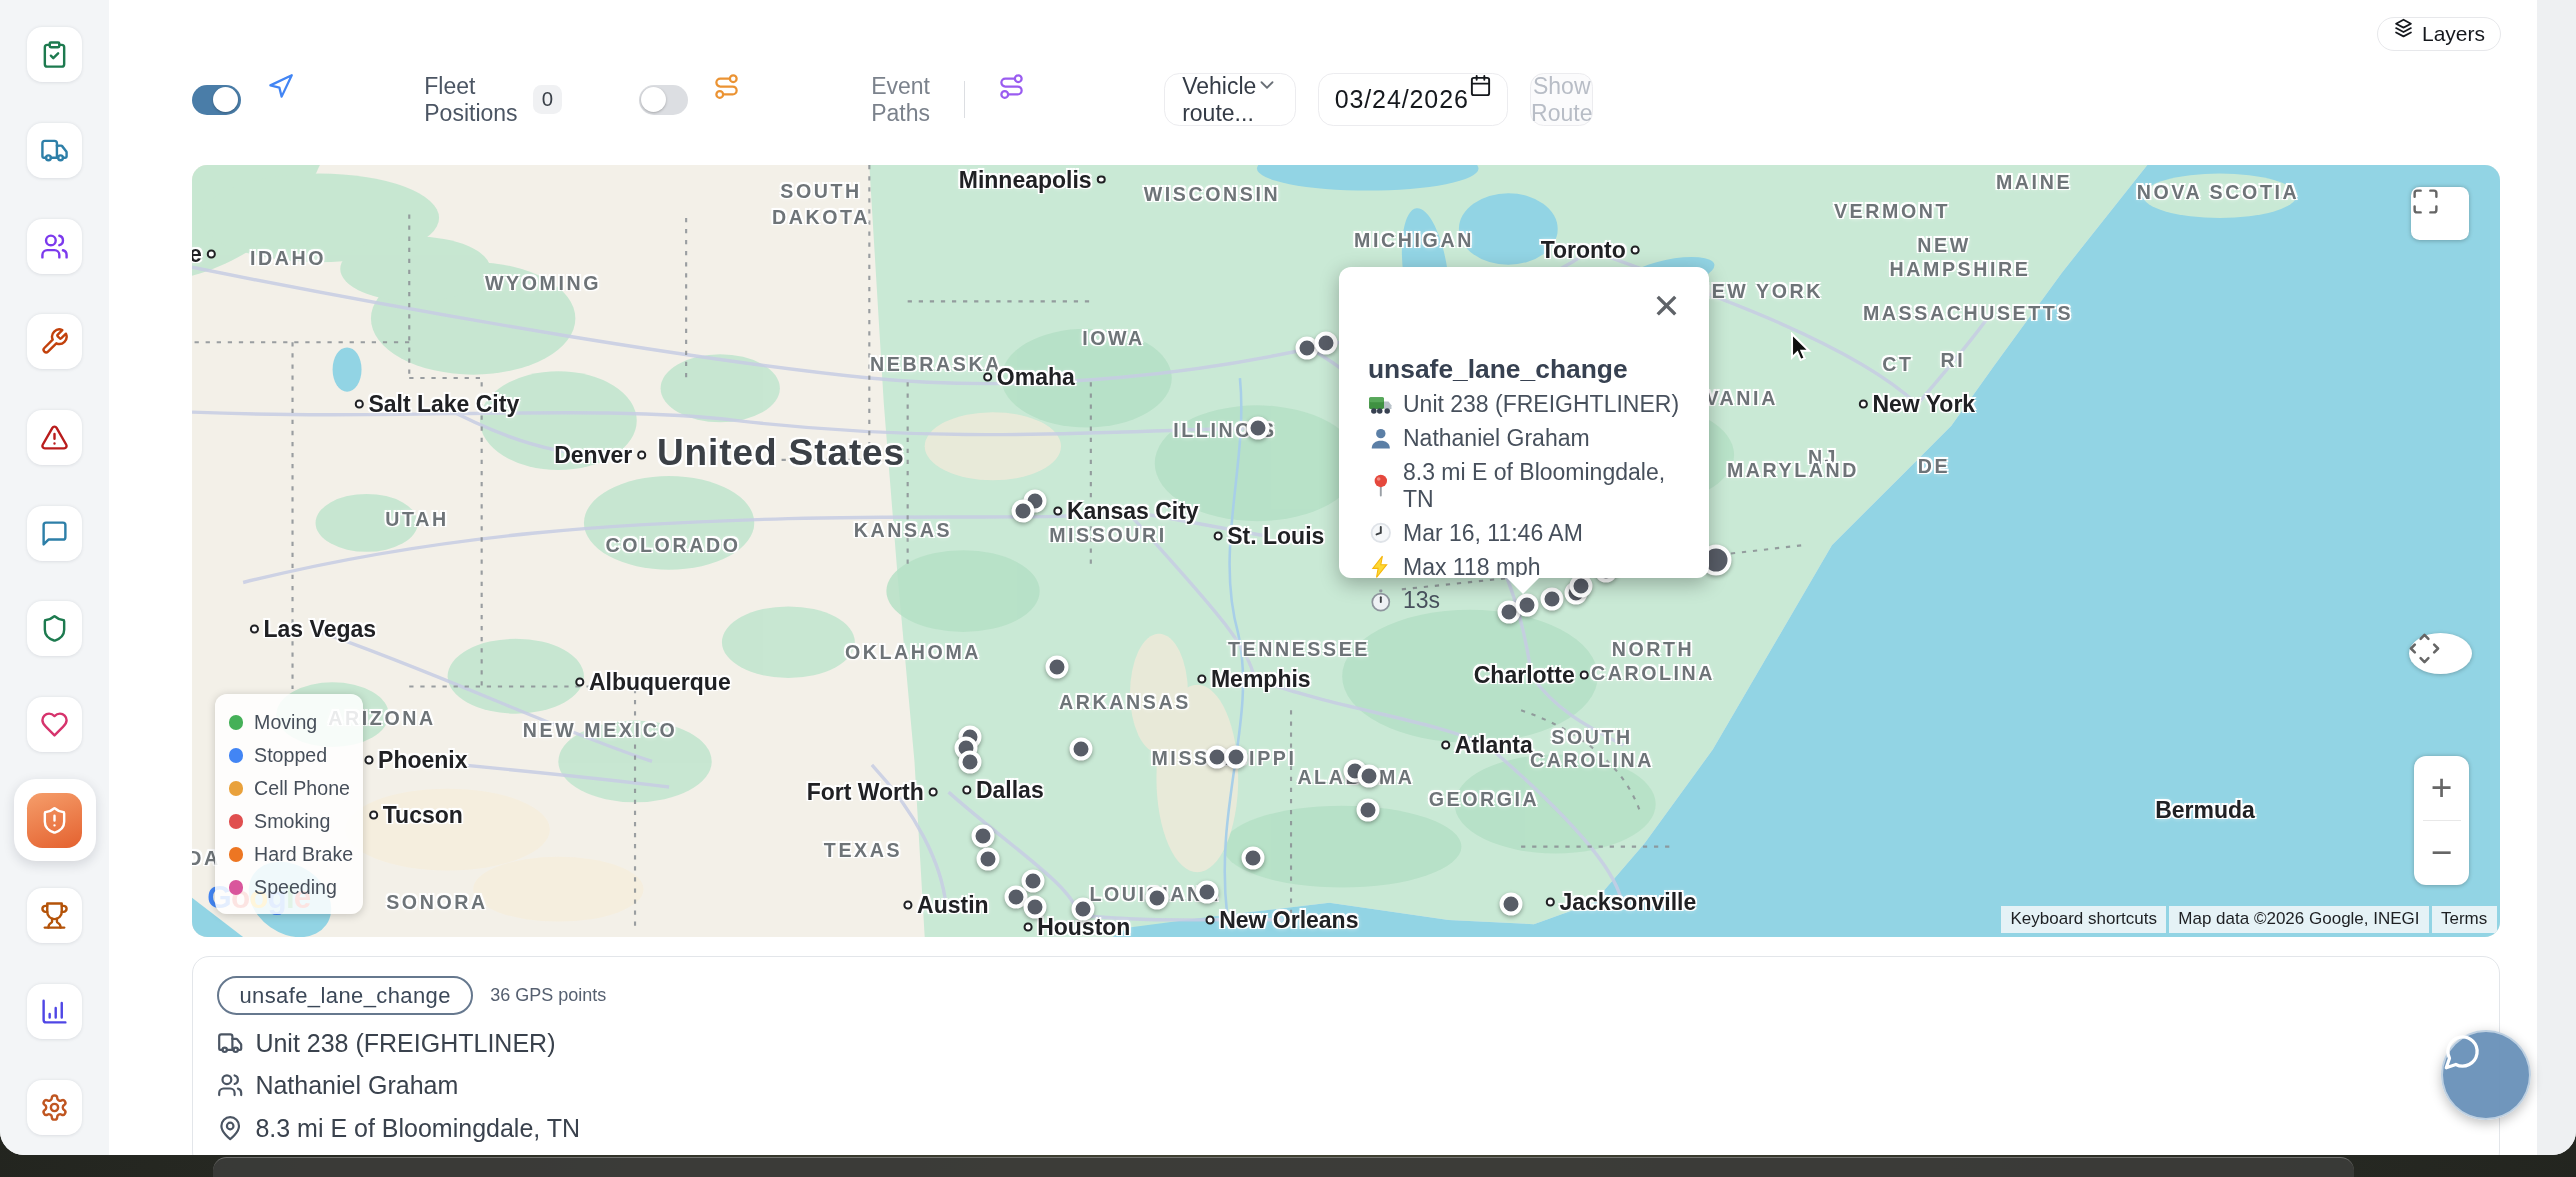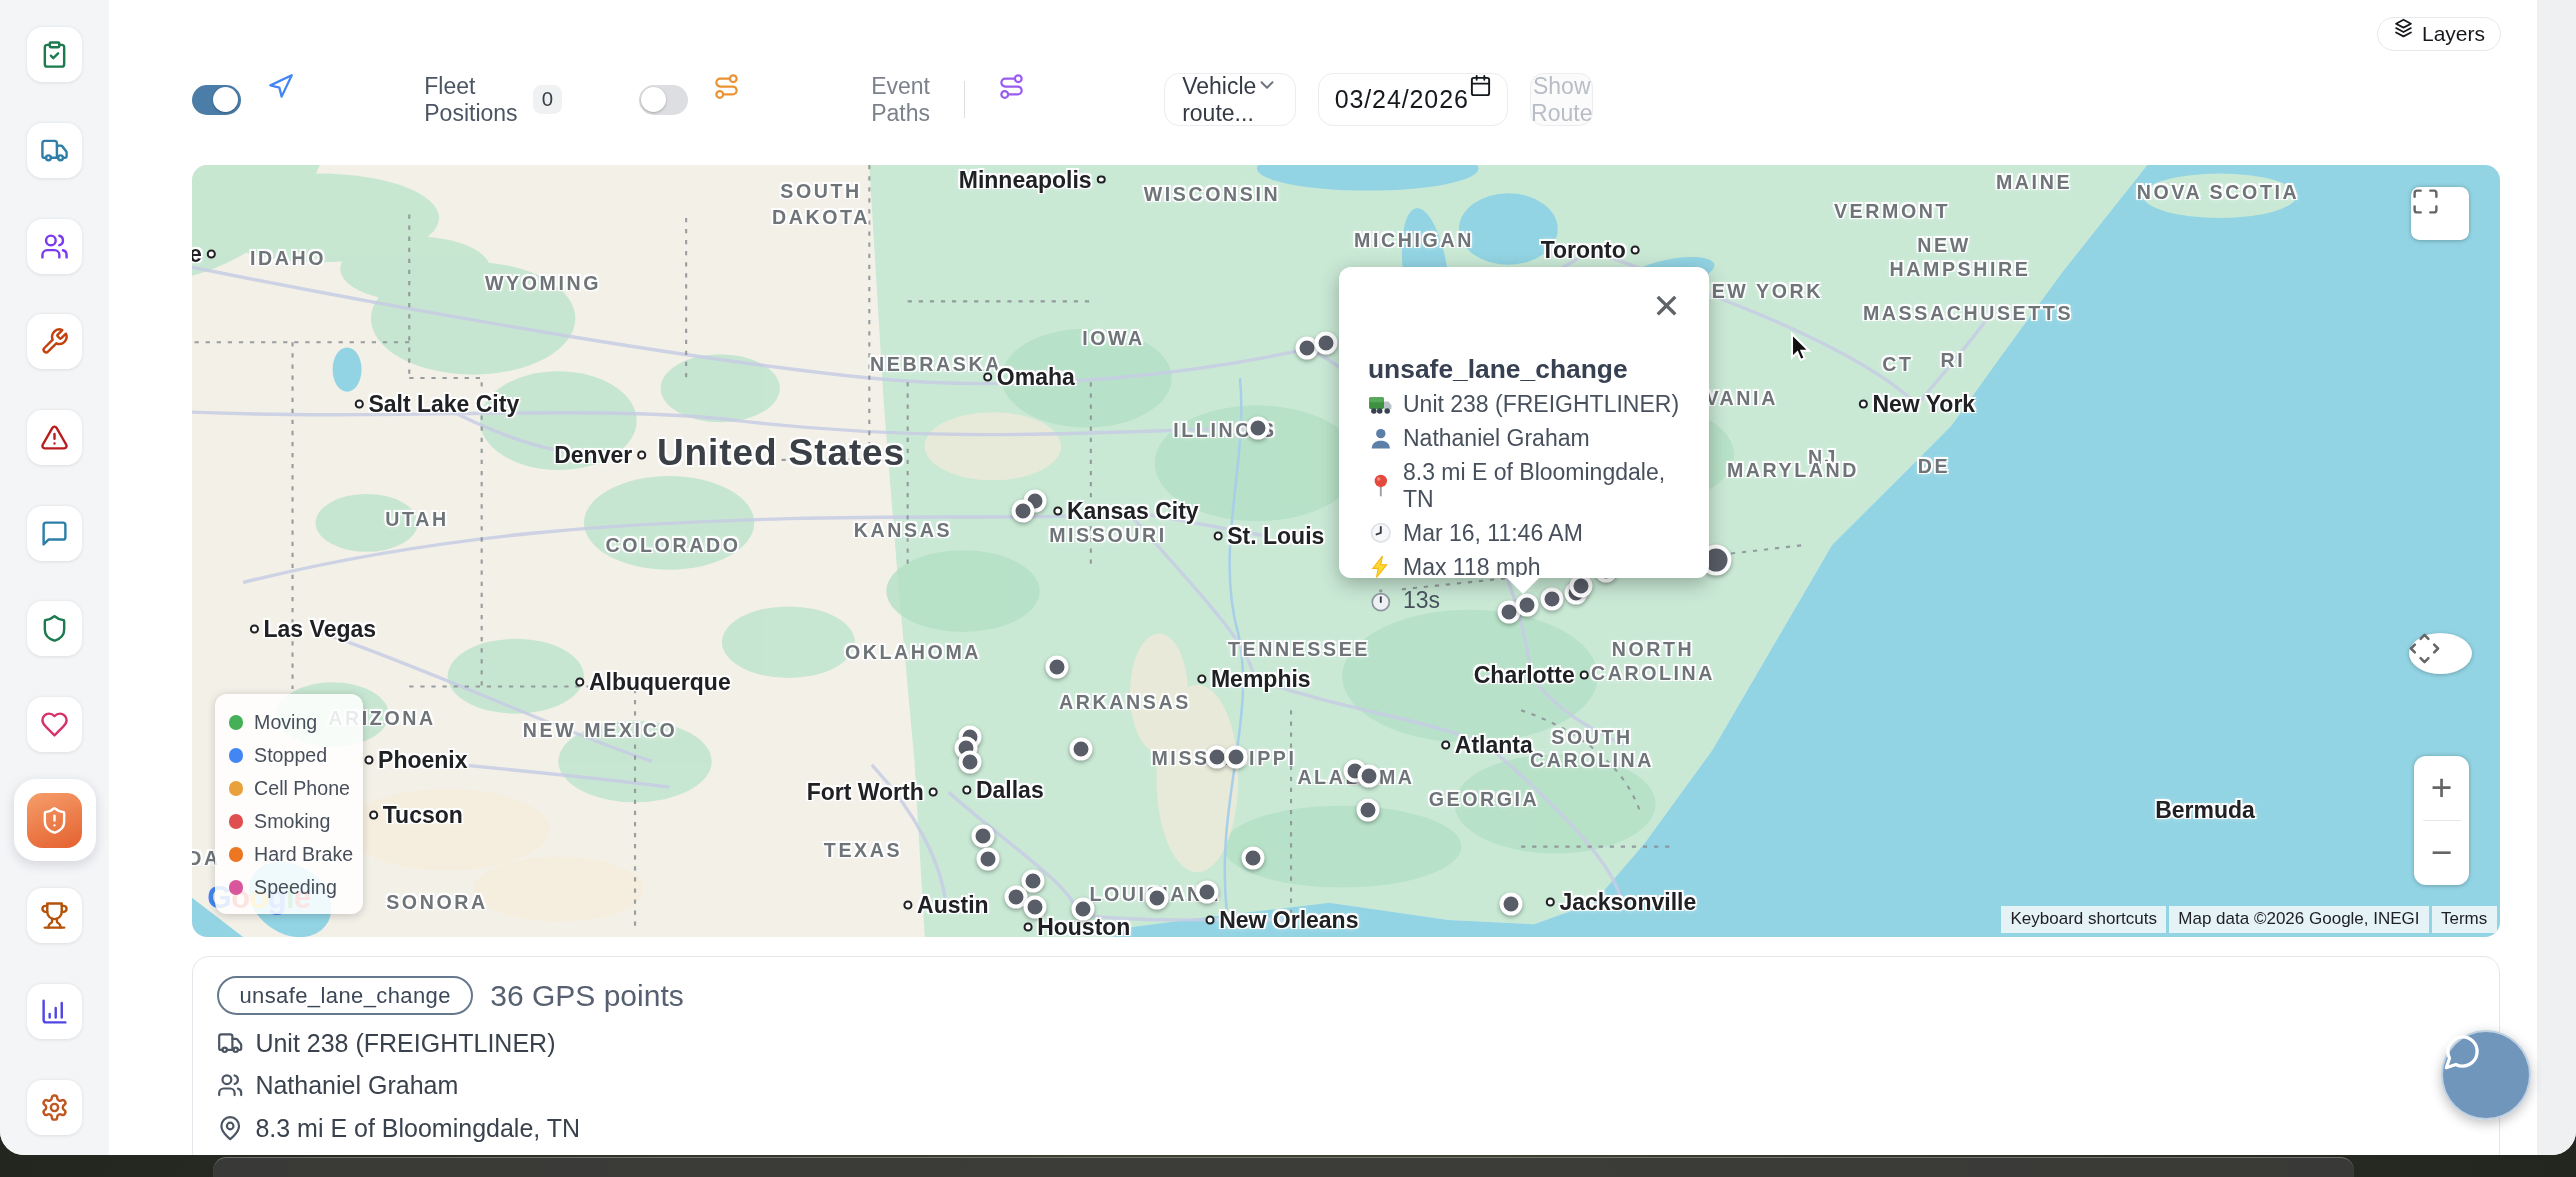--- a/index.html
+++ b/index.html
@@ -105,21 +105,21 @@
   .popup-row svg { width:25.6px; height:25.6px; flex:none; }
   .popup-row span { font-size:23px; color:#47505c; }
   
   #cursor { position:absolute; left:1785px; top:332px; z-index:50; }
   
   #bottom-panel { position:absolute; left:83px; top:956px; width:2308px; height:213px;
     border:1.7px solid #e3e6ea; border-radius:17px; background:#fff; padding:19px 0 0 24px; }
   #panel-head { display:flex; align-items:center; gap:17px; }
   #event-badge { height:39px; padding:0 20.4px; border:2.1px solid #66788e; border-radius:20.4px;
     display:inline-flex; align-items:center; font-size:22px; color:#3c4858; letter-spacing:0.4px; cursor:pointer; }
-  #gps-count { font-size:30px; color:#566070; }
+  #gps-count { font-size:18px; color:#566070; }
   .panel-row { display:flex; align-items:center; gap:12px; margin-top:13.6px; }
   .panel-row svg { width:26.4px; height:26.4px; flex:none; }
   .panel-row span { font-size:25px; color:#3a424d; }
   #panel-stats { display:flex; align-items:center; gap:37px; margin-top:13.6px; }
   .stat-item { display:flex; align-items:center; gap:10.2px; }
   .stat-item span { font-size:24px; color:#3a424d; }
   
   #chat-fab { position:absolute; left:2441px; top:1030px; width:90px; height:90px; border-radius:50%;
     background:rgba(104,144,184,.95); border:2.6px solid rgba(255,255,255,.55);
     box-shadow:0 3.4px 12px rgba(0,0,0,.25); display:flex; align-items:center; justify-content:center;

